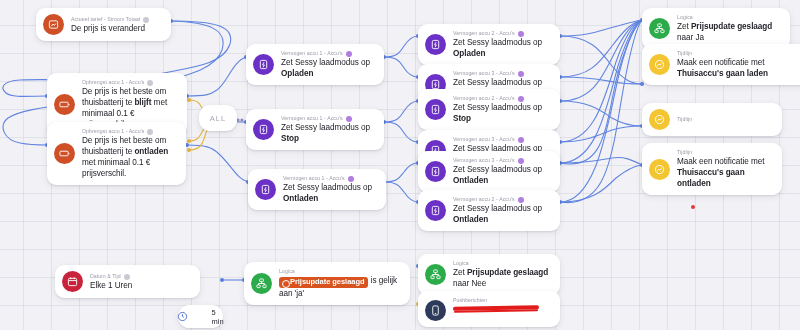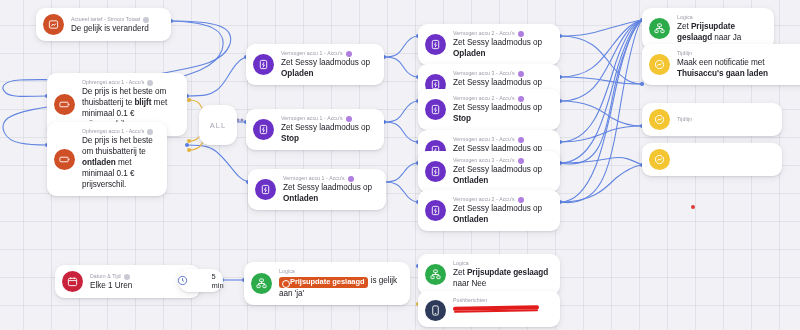--- a/index.html
+++ b/index.html
@@ -78,20 +78,21 @@
   }
   
   .delay {
     position: absolute;
     background: #fff;
     border-radius: 13px;
     box-shadow: 0 1px 2px rgba(30,30,60,0.10), 0 2px 7px rgba(30,30,60,0.09);
     display: flex; align-items: center; justify-content: center; gap: 23px;
     font-size: 7.5px; color: #2a2a33;
     padding: 0 9px;
+    margin-top: 36px;
   }
   .delay .clock { width: 11px; height: 11px; flex: 0 0 auto; }
 
   
   .chip {
     display: inline-block;
     background: #d9531e;
     color: #fff;
     border-radius: 3px;
     padding: 0px 4px 1px 11px;
@@ -239,57 +240,57 @@
       <svg width="11" height="11" viewBox="0 0 24 24" fill="none" stroke="#fff" stroke-width="2">
         <rect x="3" y="4" width="18" height="16" rx="3"></rect>
           <path d="M7 16l4-5 3 3 3-4"></path>
       </svg>
     </div>
     <div class="body">
       <div class="cap">
         <span>Actueel tarief - Stroom Totaal</span>
         <span class="mini"></span>
       </div>
-      <div class="ttl">De gelijk is veranderd</div>
+      <div class="ttl">De prijs is veranderd</div>
     </div>
   </div>
 
   <div class="node" style="left:47px; top:73px; width:140px; align-items:center;">
     <div class="ico orange">
       <svg width="11" height="11" viewBox="0 0 24 24" fill="none" stroke="#fff" stroke-width="2">
         <rect x="2" y="7" width="18" height="10" rx="2"></rect>
           <path d="M22 11v2"></path>
       </svg>
     </div>
     <div class="body">
       <div class="cap">
         <span>Opbrengst accu 1 - Accu's</span>
         <span class="mini"></span>
       </div>
       <div class="ttl"><span>De prijs is het beste om thuisbatterij te </span><b>blijft</b><span> met minimaal 0.1 € prijsverschil.</span></div>
     </div>
   </div>
 
-  <div class="node" style="left:47px; top:122px; width:120px;">
+  <div class="node" style="left:47px; top:122px; width:139px;">
     <div class="ico orange">
       <svg width="11" height="11" viewBox="0 0 24 24" fill="none" stroke="#fff" stroke-width="2">
         <rect x="2" y="7" width="18" height="10" rx="2"></rect>
           <path d="M22 11v2"></path>
       </svg>
     </div>
     <div class="body">
       <div class="cap">
         <span>Opbrengst accu 1 - Accu's</span>
         <span class="mini"></span>
       </div>
       <div class="ttl"><span>De prijs is het beste om thuisbatterij te </span><b>ontladen</b><span> met minimaal 0.1 € prijsverschil.</span></div>
     </div>
   </div>
 
-  <div class="gate" style="left:199px; top:105px; width:38px; height:40px;border-radius:11px;">
+  <div class="gate" style="left:199px; top:105px; width:38px; height:26px;border-radius:11px;">
     <span>ALL</span>
   </div>
 
   <div class="node" style="left:246px; top:44px; width:138px;">
     <div class="ico purple">
       <svg width="11" height="11" viewBox="0 0 24 24" fill="none" stroke="#fff" stroke-width="2">
         <rect x="5" y="3" width="14" height="18" rx="3"></rect>
           <path d="M13 7l-3 6h4l-3 5"></path>
       </svg>
     </div>
@@ -423,21 +424,21 @@
     </div>
     <div class="body">
       <div class="cap">
         <span>Vermogen accu 2 - Accu's</span>
         <span class="mini purple"></span>
       </div>
       <div class="ttl"><span>Zet Sessy laadmodus op </span><b>Ontladen</b></div>
     </div>
   </div>
 
-  <div class="node" style="left:642px; top:8px; width:132px;">
+  <div class="node" style="left:642px; top:8px; width:148px;">
     <div class="ico green">
       <svg width="11" height="11" viewBox="0 0 24 24" fill="none" stroke="#fff" stroke-width="2">
         <rect x="8" y="2" width="8" height="6" rx="1.5"></rect>
         <rect x="2" y="15" width="7" height="6" rx="1.5"></rect>
         <rect x="15" y="15" width="7" height="6" rx="1.5"></rect>
         <path d="M12 8v4M5.5 15v-3h13v3"></path>
       </svg>
     </div>
     <div class="body">
       <div class="cap">Logica</div>
@@ -469,20 +470,24 @@
       <div class="cap">Tijdlijn</div>
     </div>
   </div>
 
   <div class="node" style="left:642px; top:143px; width:140px;">
     <div class="ico yellow">
       <svg width="11" height="11" viewBox="0 0 24 24" fill="none" stroke="#fff" stroke-width="2">
         <circle cx="12" cy="12" r="9"></circle>
           <path d="M7 15l3.5-4 2.5 2.5L17 9"></path>
       </svg>
+    </div>
+    <div class="body">
+      <div class="cap">Tijdlijn</div>
+      <div class="ttl"><span>Maak een notificatie met </span><b>Thuisaccu's gaan ontladen</b></div>
     </div>
   </div>
 
   <div class="dot-marker" style="left:691px; top:205px;"></div>
 
   <div class="node" style="left:15px; top:265px; width:145px;margin-left:40px;">
     <div class="ico red">
       <svg width="11" height="11" viewBox="0 0 24 24" fill="none" stroke="#fff" stroke-width="2">
         <rect x="3" y="5" width="18" height="16" rx="3"></rect>
           <path d="M3 10h18M8 3v4M16 3v4"></path>

